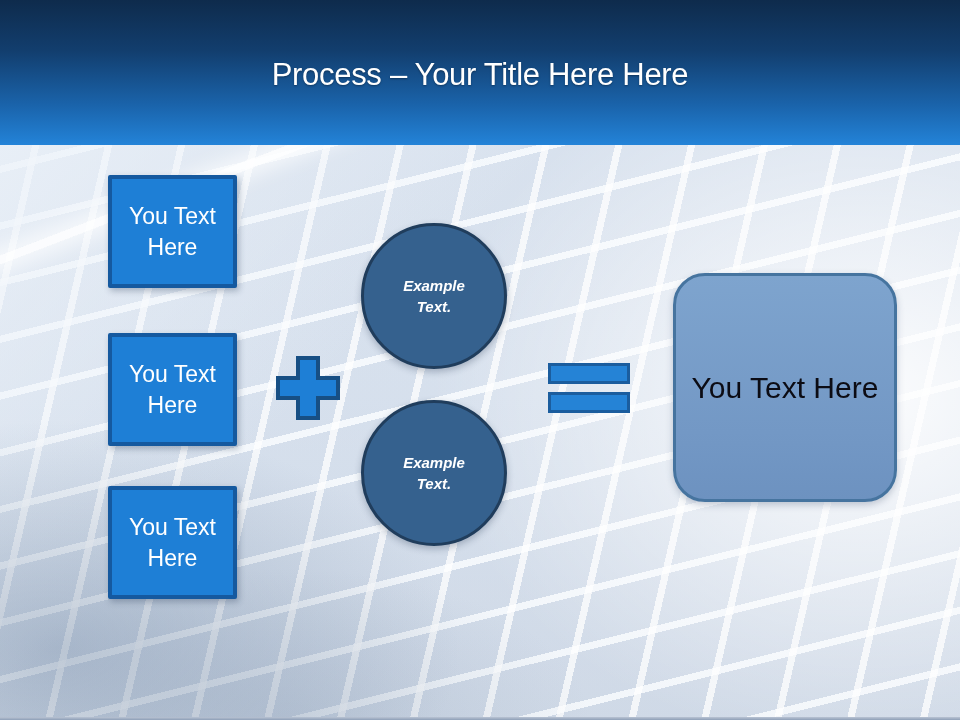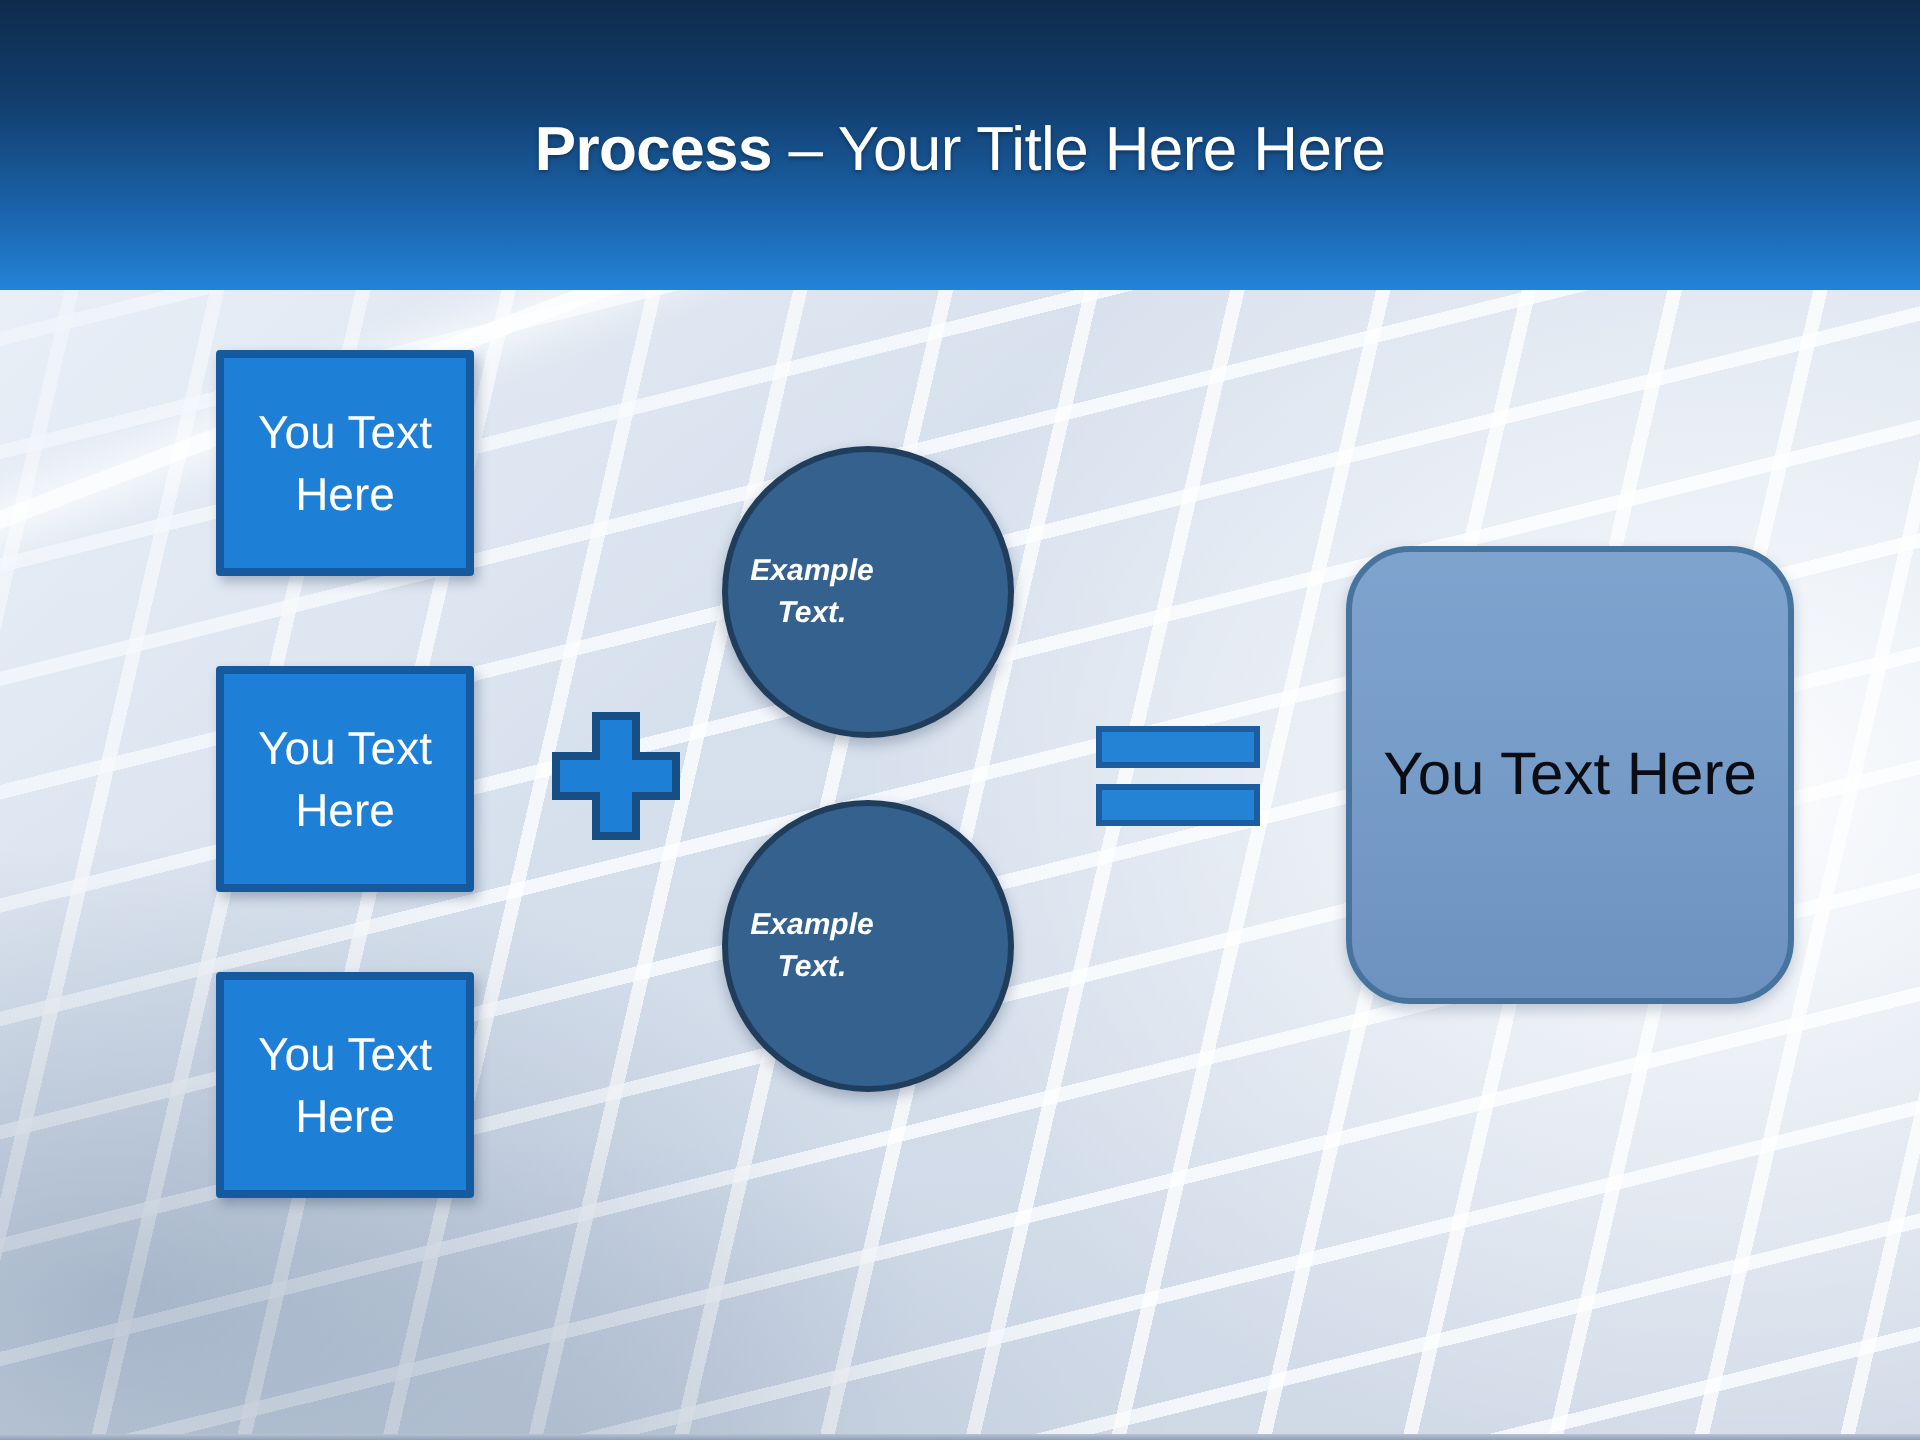--- a/index.html
+++ b/index.html
@@ -36,38 +36,38 @@
   .header{
     position:absolute;top:0;left:0;width:100%;height:145px;
     background:linear-gradient(180deg,#0e2b4c 0%,#123e6e 35%,#1a63aa 72%,#2383d8 100%);
   }
   .title{
     margin:0;position:absolute;top:56px;left:0;width:100%;
     text-align:center;color:#ffffff;font-size:31px;line-height:38px;
     font-weight:400;letter-spacing:-0.3px;
     text-shadow:0 1px 2px rgba(0,0,0,.35);
   }
-  .t-bold{font-weight:700;margin-top:16px;}
+  .t-bold{font-weight:400;margin-top:16px;}
 
   
   .sq{
     position:absolute;left:108px;width:129px;height:113px;box-sizing:border-box;
     background:#1e7fd6;border:4px solid #15599f;border-radius:2px;
     display:flex;align-items:center;justify-content:center;text-align:center;
     color:#ffffff;font-size:23px;line-height:31px;
     box-shadow:2px 3px 6px rgba(30,50,80,.30);
   }
   .sq .lbl{display:block;width:100px;}
   .sq1{top:175px}.sq2{top:333px}.sq3{top:486px}
 
   
   .circle{
     position:absolute;left:361px;width:146px;height:146px;box-sizing:border-box;
     background:#35618e;border:3px solid #203d5c;border-radius:50%;
-    display:flex;align-items:center;text-align:center;
+    display:flex;align-items:center;justify-content:center;text-align:center;
     color:#ffffff;font-size:15px;line-height:21px;font-weight:700;font-style:italic;
     box-shadow:0 3px 7px rgba(20,40,70,.28);
   }
   .circle .lbl{display:block;width:84px;}
   .c1{top:223px}.c2{top:400px}
 
   
   .plus{position:absolute;left:274px;top:354px;width:68px;height:68px;}
   .eqbar{
     position:absolute;left:548px;width:82px;height:21px;box-sizing:border-box;

